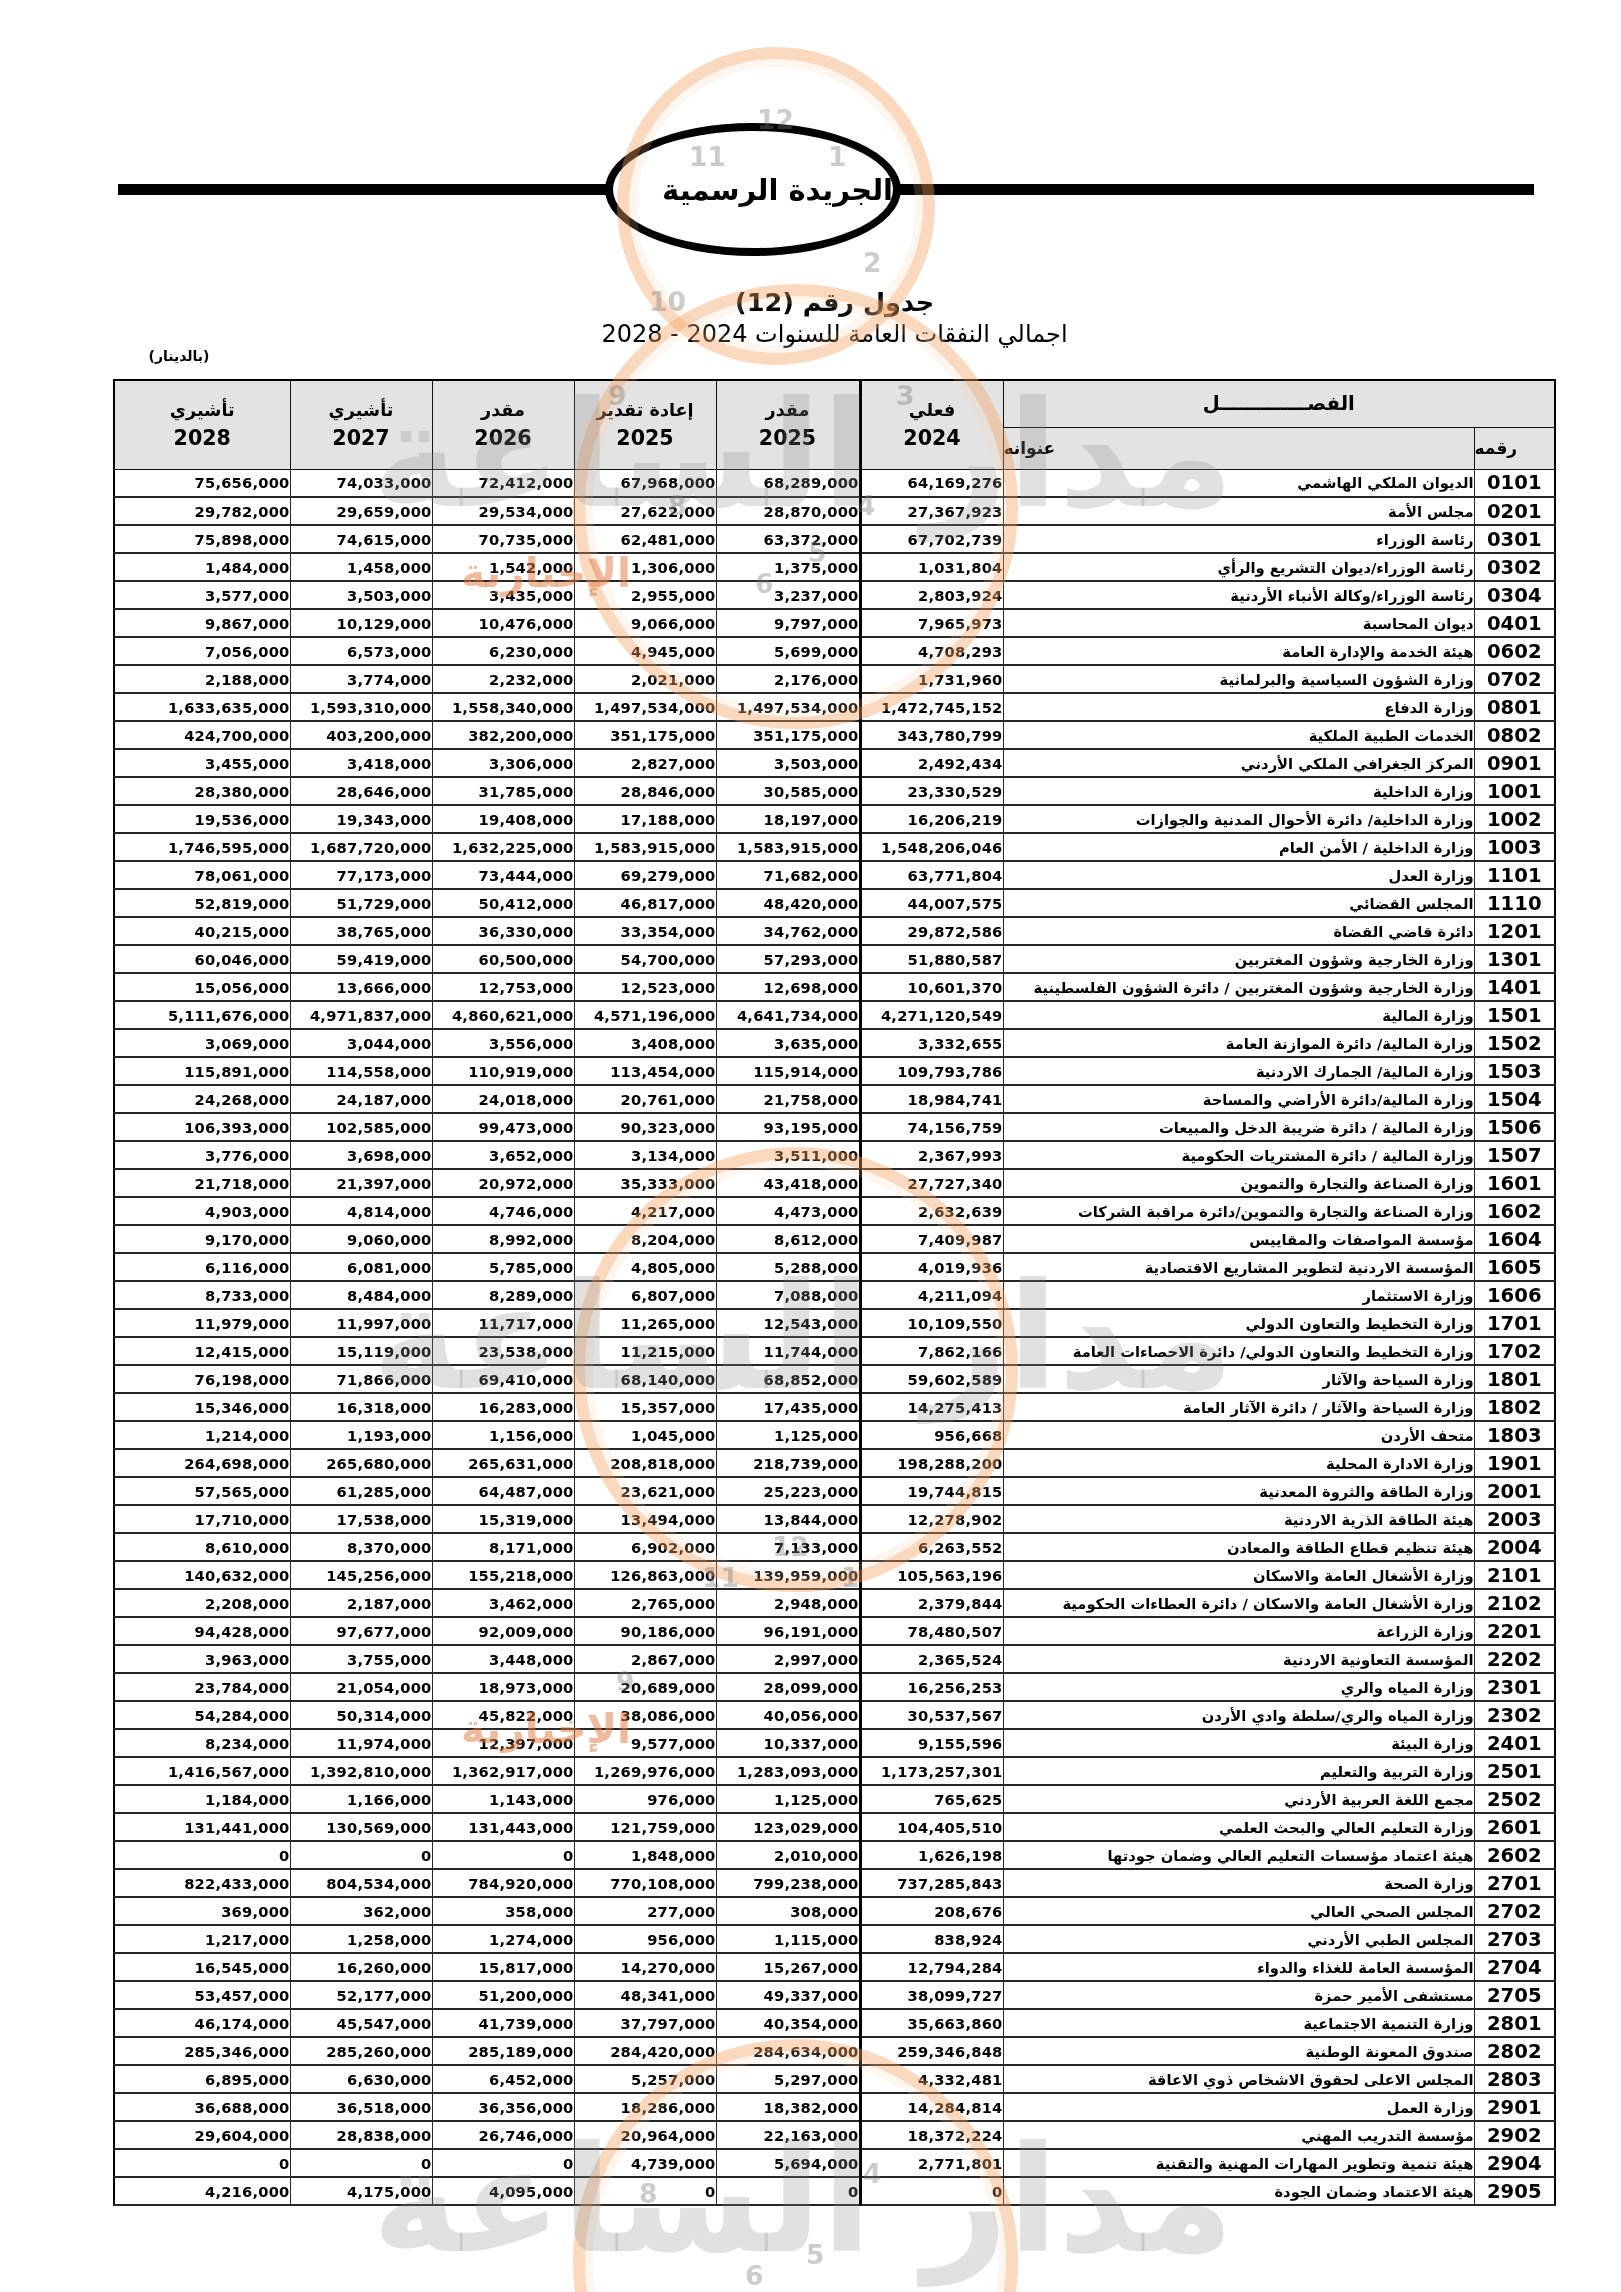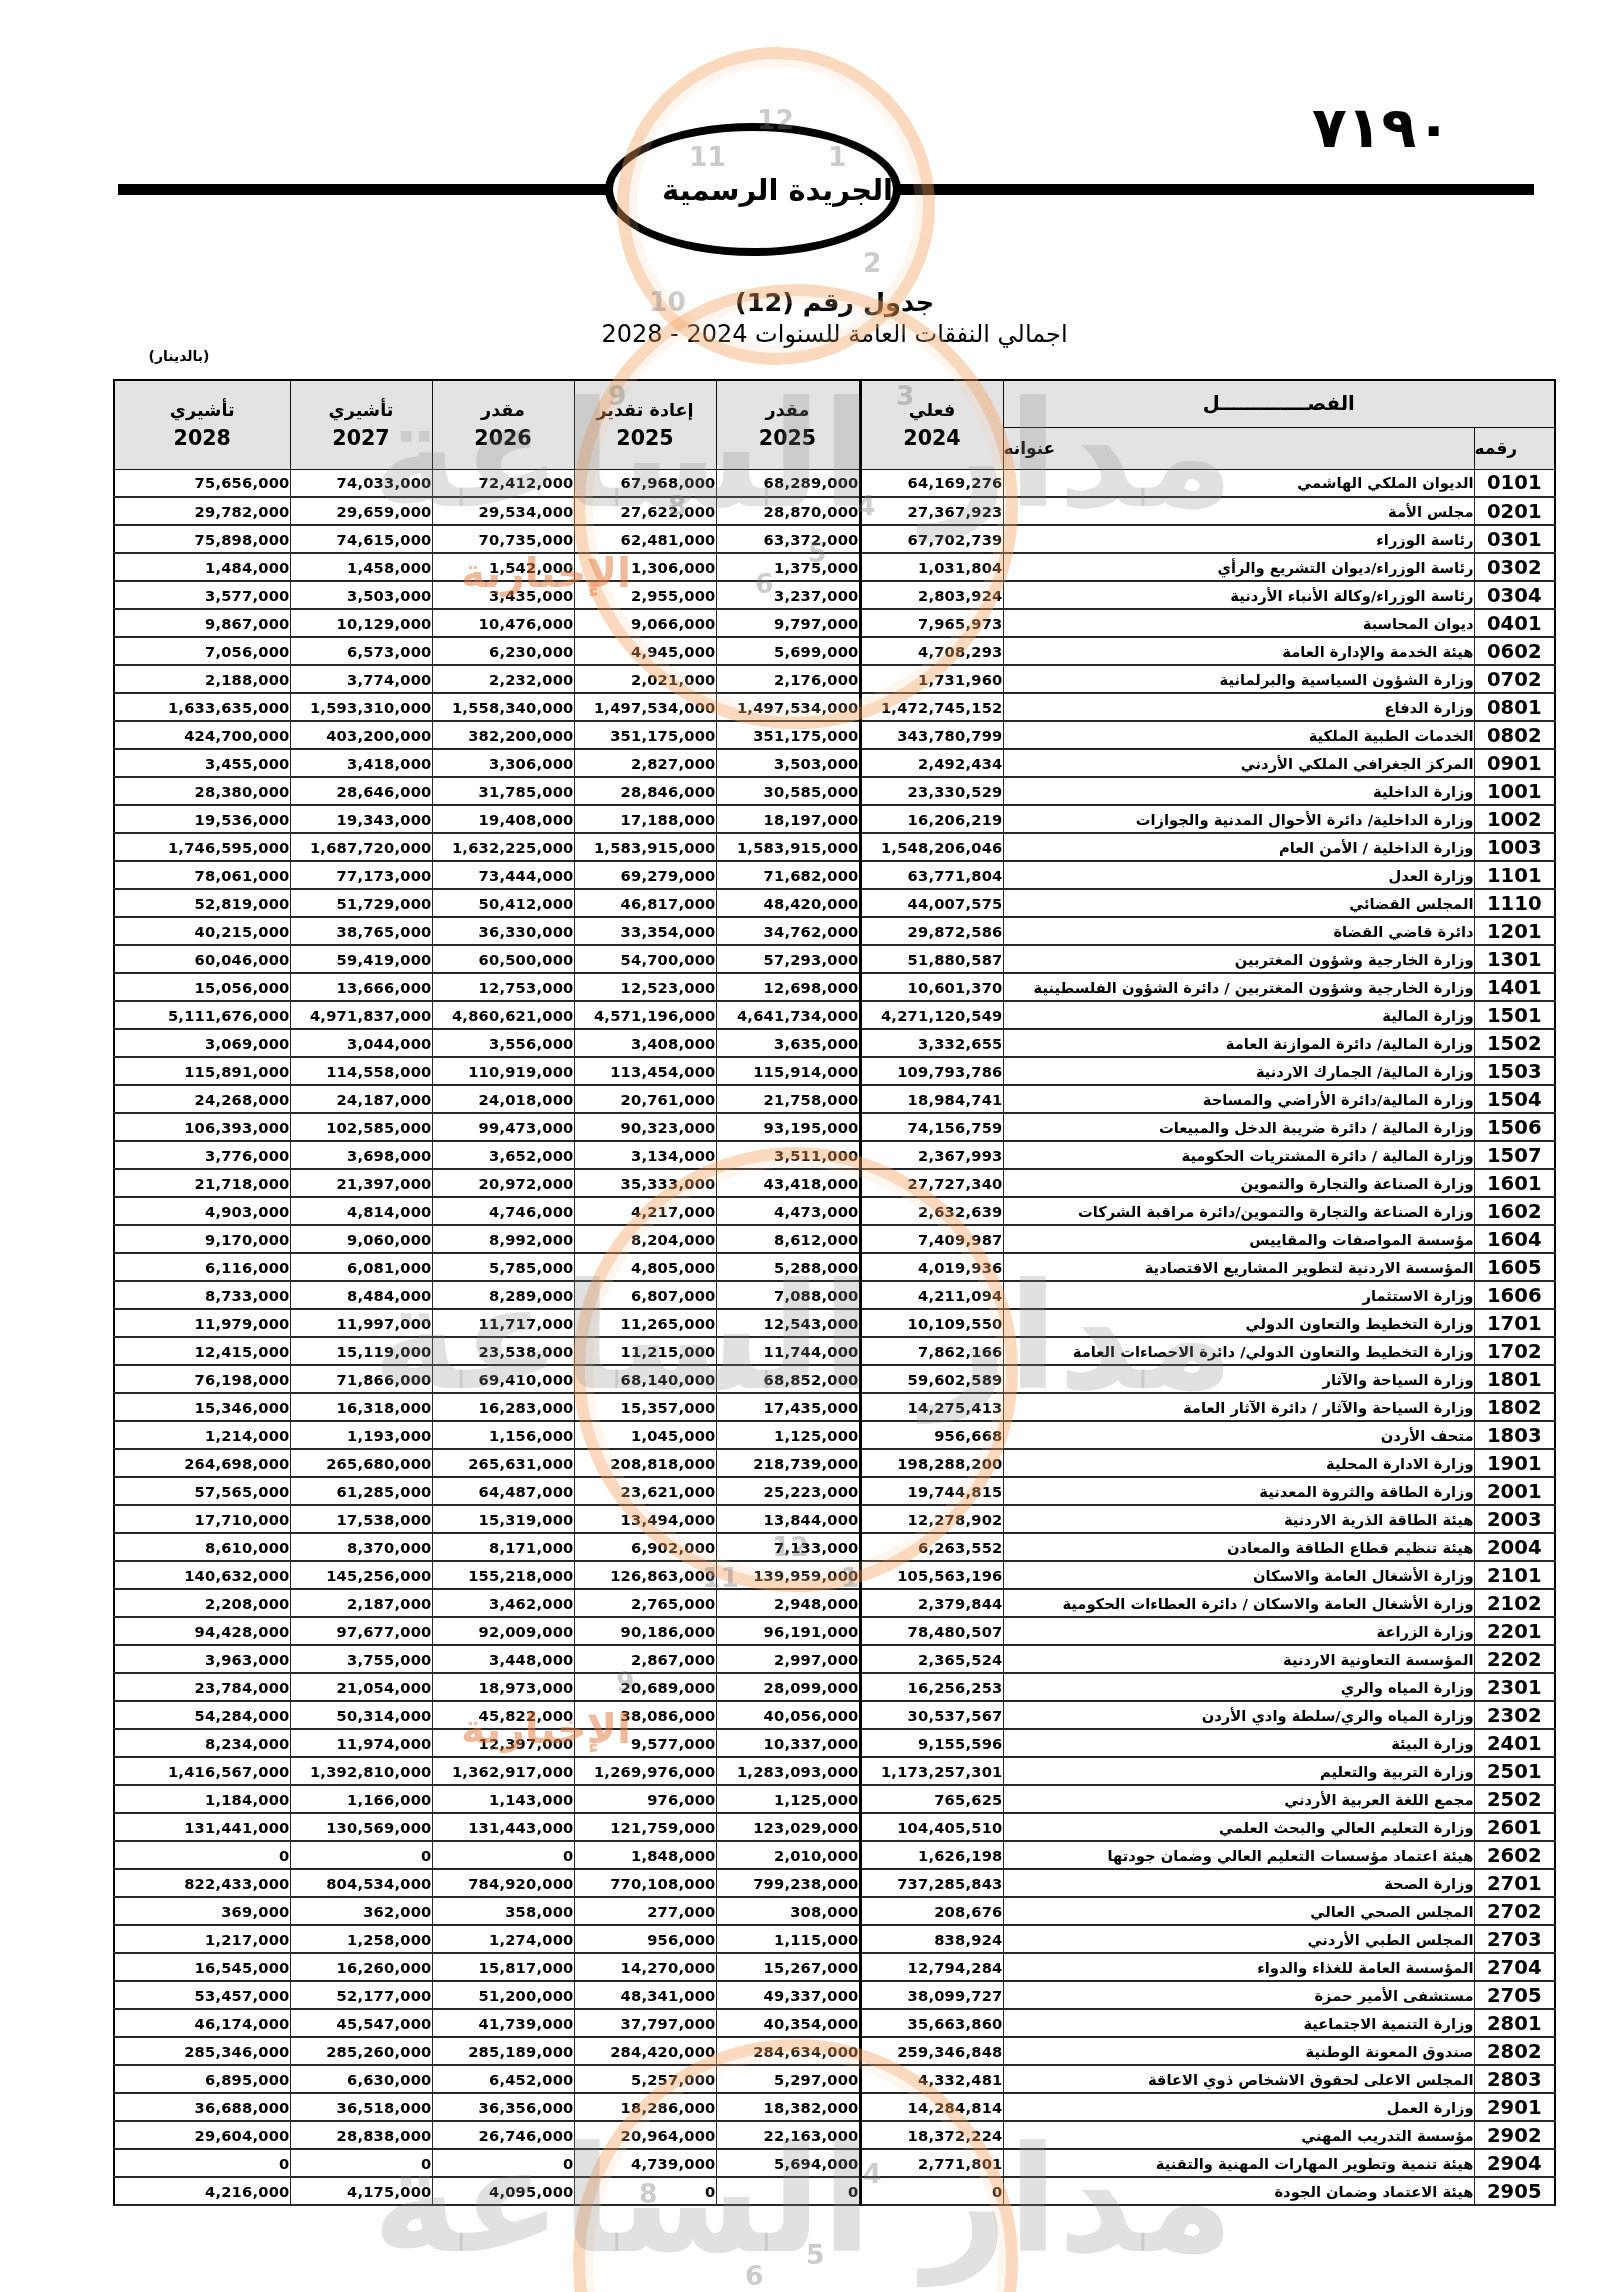--- a/index.html
+++ b/index.html
@@ -46,21 +46,20 @@
   .wm-brand{font-size:147px;font-weight:bold;color:rgba(140,140,140,.26);
             white-space:nowrap;line-height:1;margin-left:9px;}
   .wm-tag{font-size:41px;font-weight:bold;color:rgba(226,120,58,.50);white-space:nowrap;}
   .wm-digit{font-size:26.5px;font-weight:bold;color:rgba(120,120,120,.38);}
 </style>
 </head>
 <body>
 
 <div class="page">
 
-  <div class="pageno">٧١٩٠</div>
   <div class="rule"></div>
   <div class="masthead">
     <span>الجريدة الرسمية</span>
   </div>
 
   <div class="tbl-no">جدول رقم (12)</div>
   <div class="subtitle">اجمالي النفقات العامة للسنوات 2024 - 2028</div>
   <div class="currency">(بالدينار)</div>
 
   <table class="budget">

